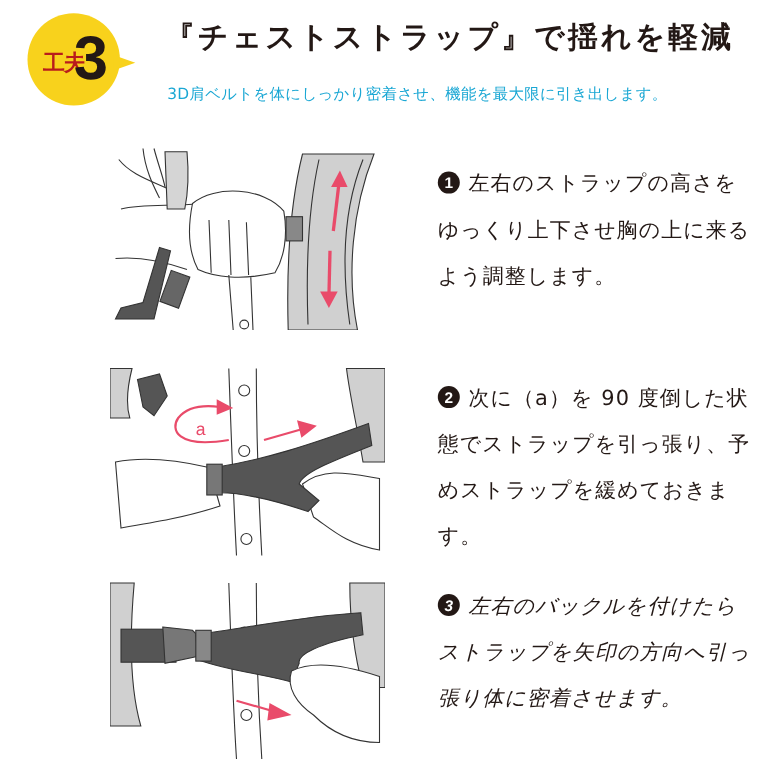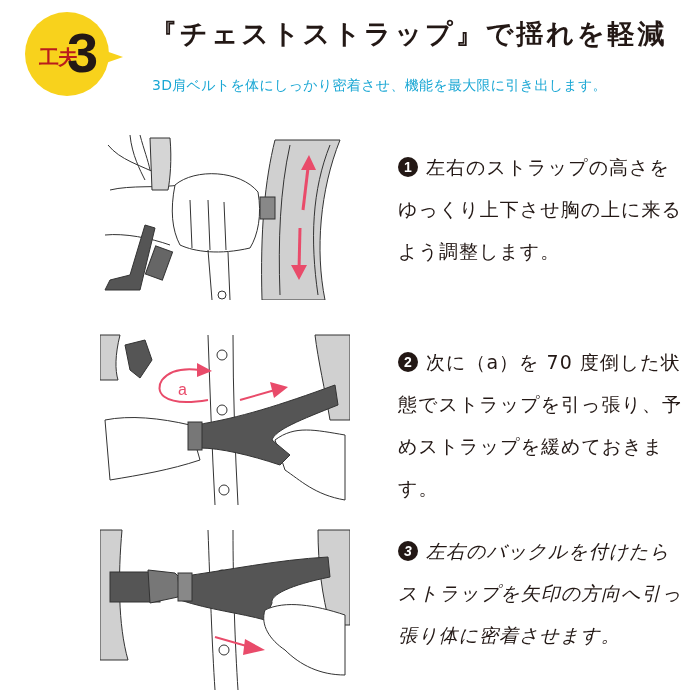--- a/index.html
+++ b/index.html
@@ -132,17 +132,17 @@
   <g stroke="#e94b6a" stroke-width="2" fill="#e94b6a">
     <line x1="115" y1="112" x2="150" y2="122"></line>
     <polygon points="145,114 165,125 143,130" stroke="none"></polygon>
   </g>
 </svg>
 
 <div class="step step1">
   <span class="num">1</span><span>左右のストラップの高さをゆっくり上下させ胸の上に来るよう調整します。</span>
 </div>
 <div class="step step2">
-  <span class="num">2</span><span>次に（a）を 70 度倒した状態でストラップを引っ張り、予めストラップを緩めておきます。</span>
+  <span class="num">2</span><span>次に（a）を 90 度倒した状態でストラップを引っ張り、予めストラップを緩めておきます。</span>
 </div>
 <div class="step step3">
   <span class="num">3</span><span>左右のバックルを付けたらストラップを矢印の方向へ引っ張り体に密着させます。</span>
 </div>
 
 </body></html>

